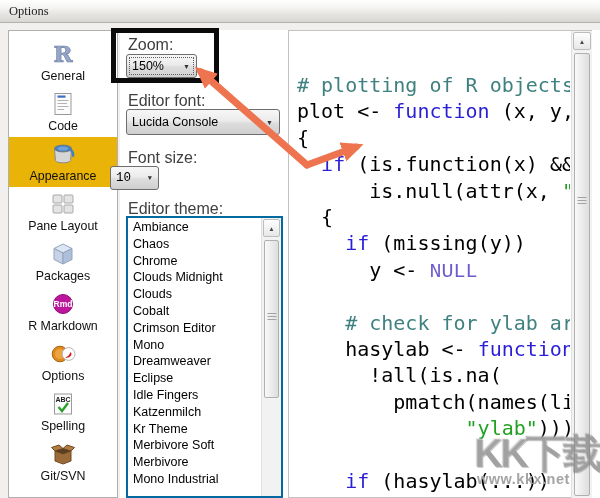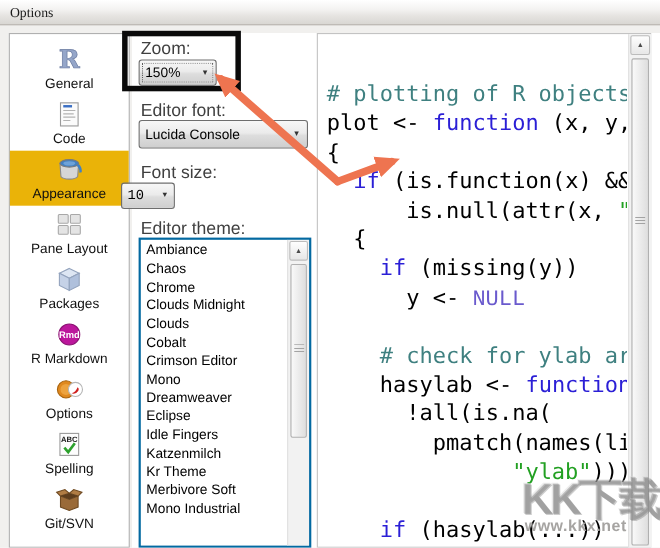--- a/index.html
+++ b/index.html
@@ -199,20 +199,21 @@
         <div class="theme-opt">Clouds</div>
         <div class="theme-opt">Cobalt</div>
         <div class="theme-opt">Crimson Editor</div>
         <div class="theme-opt">Mono</div>
         <div class="theme-opt">Dreamweaver</div>
         <div class="theme-opt">Eclipse</div>
         <div class="theme-opt">Idle Fingers</div>
         <div class="theme-opt">Katzenmilch</div>
         <div class="theme-opt">Kr Theme</div>
         <div class="theme-opt">Merbivore Soft</div>
+        <div class="theme-opt">Merbivore</div>
         <div class="theme-opt">Mono Industrial</div>
       </div>
     <div class="vscroll" style="right:0;top:0;bottom:0;width:19px;">
       <div class="scroll-btn">
           <span>▲</span>
         </div>
       <div class="scroll-thumb" style="top:22px;height:156px;">
         <div class="thumb-grip" style="top:72px;"></div>
       </div>
     </div>

